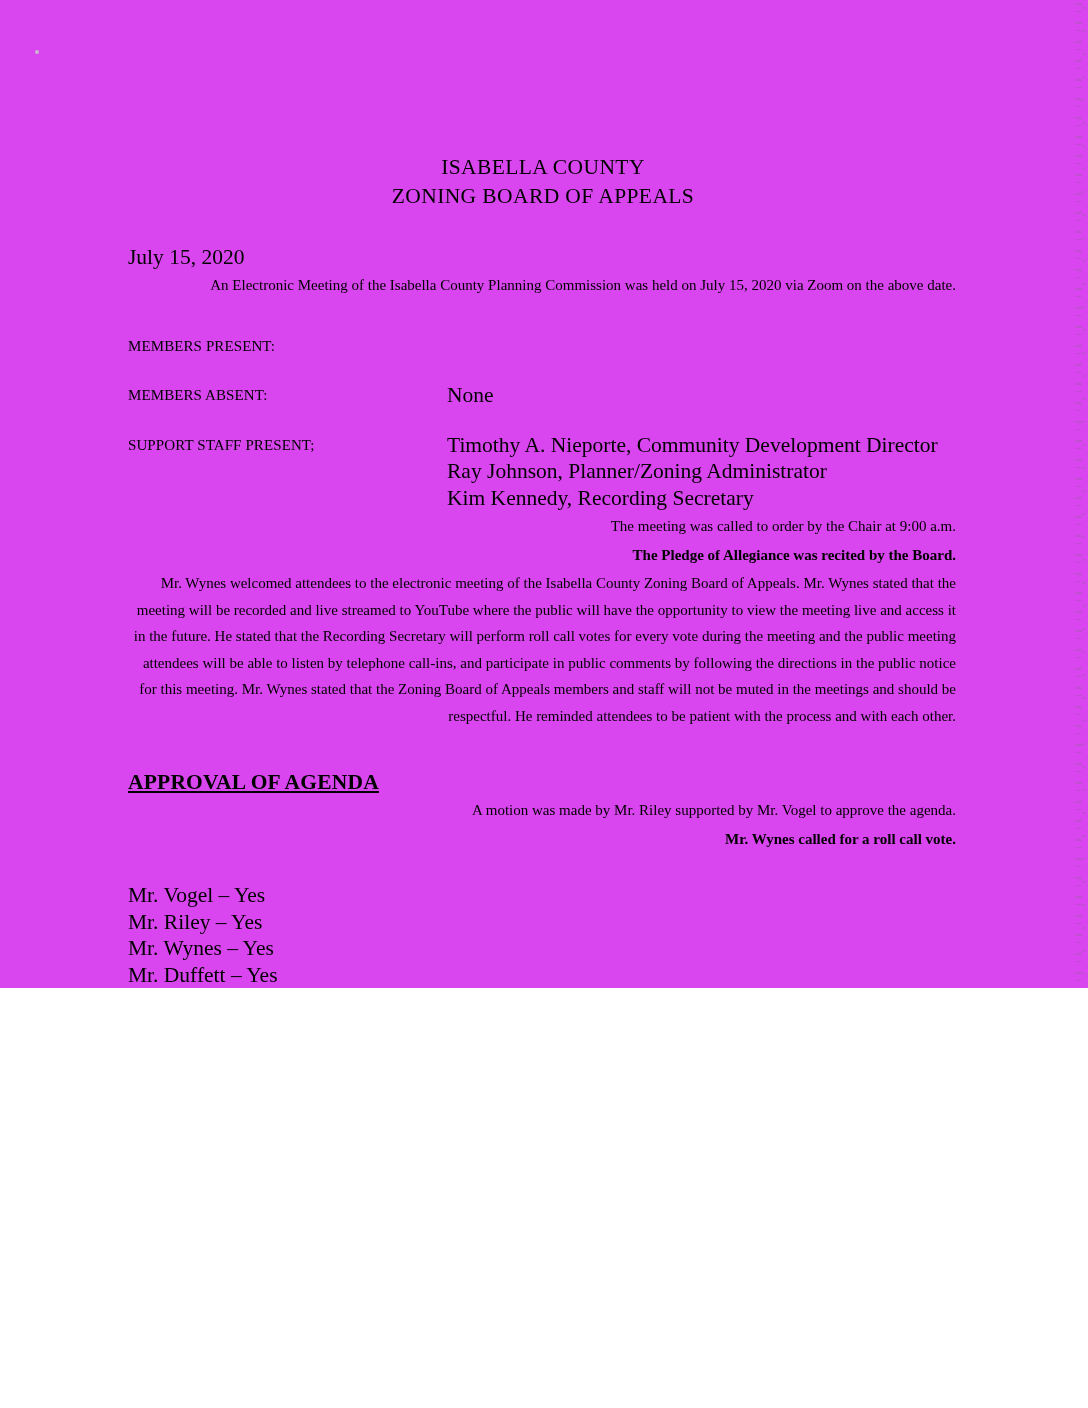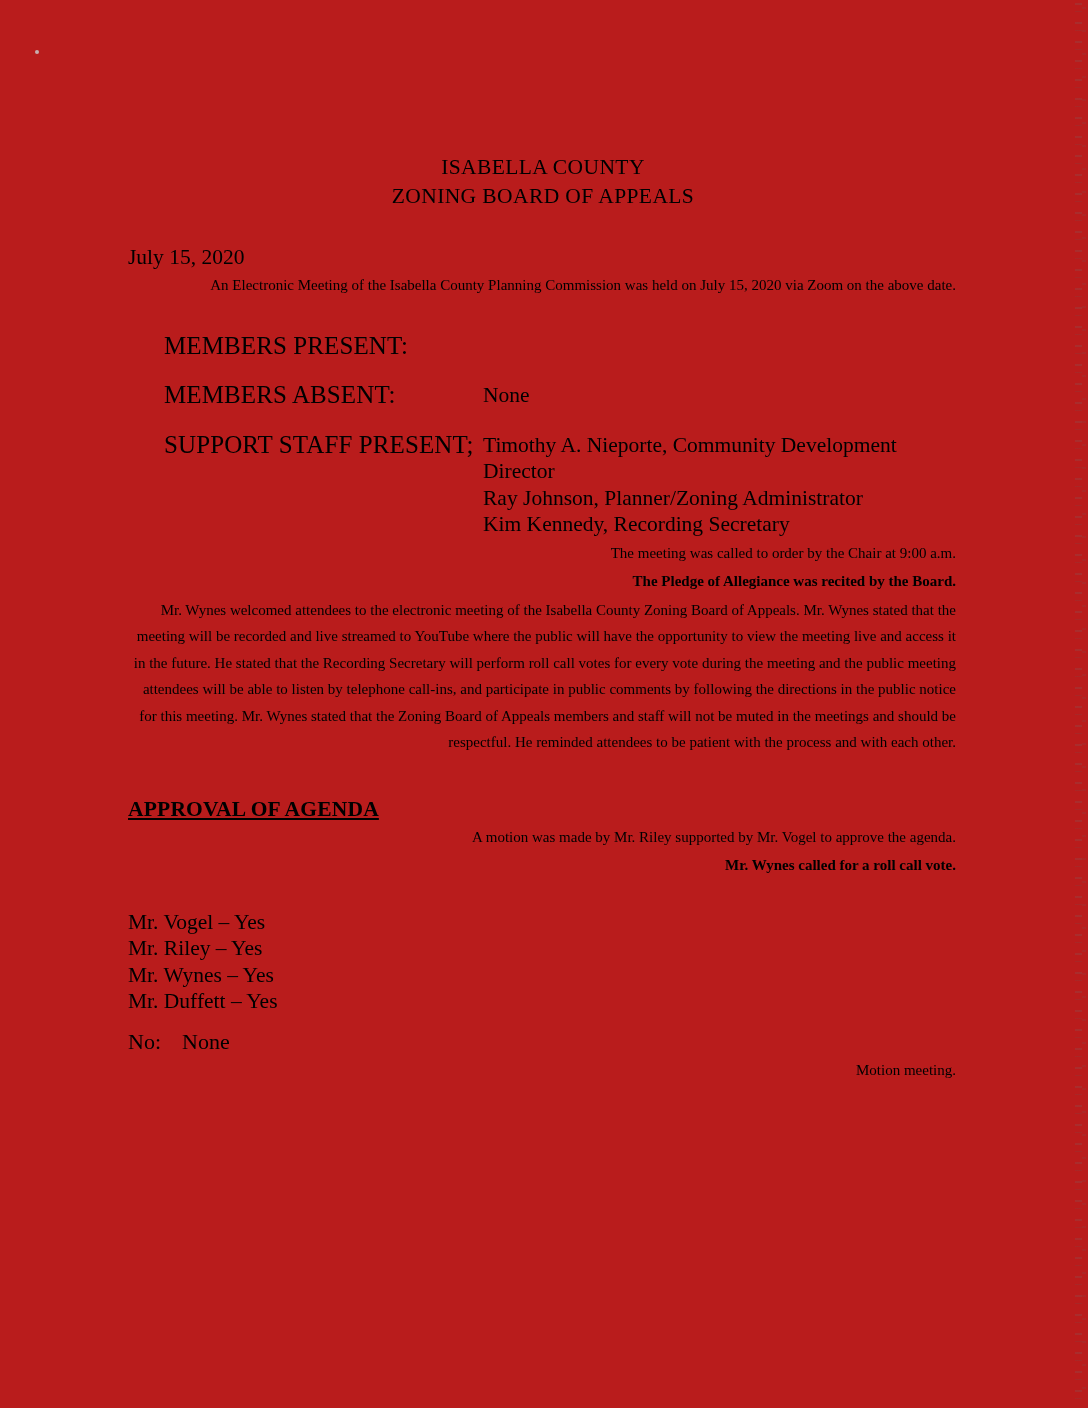--- a/index.html
+++ b/index.html
@@ -10,22 +10,22 @@
   }
 
   body {
     font-family: "Liberation Serif", "DejaVu Serif", serif;
     color: #000000;
   }
 
   .page {
     position: relative;
     width: 1088px;
-    height: 1408px;
-    background: #b91c1c;
+    height: 988px;
+    background: #d946ef;
     overflow: hidden;
   }
 
   
   .scan-speck {
     position: absolute;
     left: 35px;
     top: 50px;
     width: 4px;
     height: 4px;
@@ -109,24 +109,23 @@
   }
   .roster-row {
     display: flex;
     align-items: flex-start;
     margin-bottom: 23px;
   }
   .roster-row:last-child { margin-bottom: 0; }
   .roster-label {
     width: 319px;
     flex: 0 0 319px;
-    font-size: 25px;
+    font-size: 15px;
     line-height: 26.5px;
     letter-spacing: .1px;
-    margin-left: 36px;
   }
   .roster-value {
     font-size: 21.5px;
     line-height: 26.5px;
   }
   .roster-value .staff-line { display: block; }
   .spaced-top-26 { margin-top: 25px; font-weight: bold; }
   .spaced-top-30 { margin-top: 30px; }
   .spaced-top-34 { margin-top: 34px; }
   .spaced-top-40 { margin-top: 40px; }

